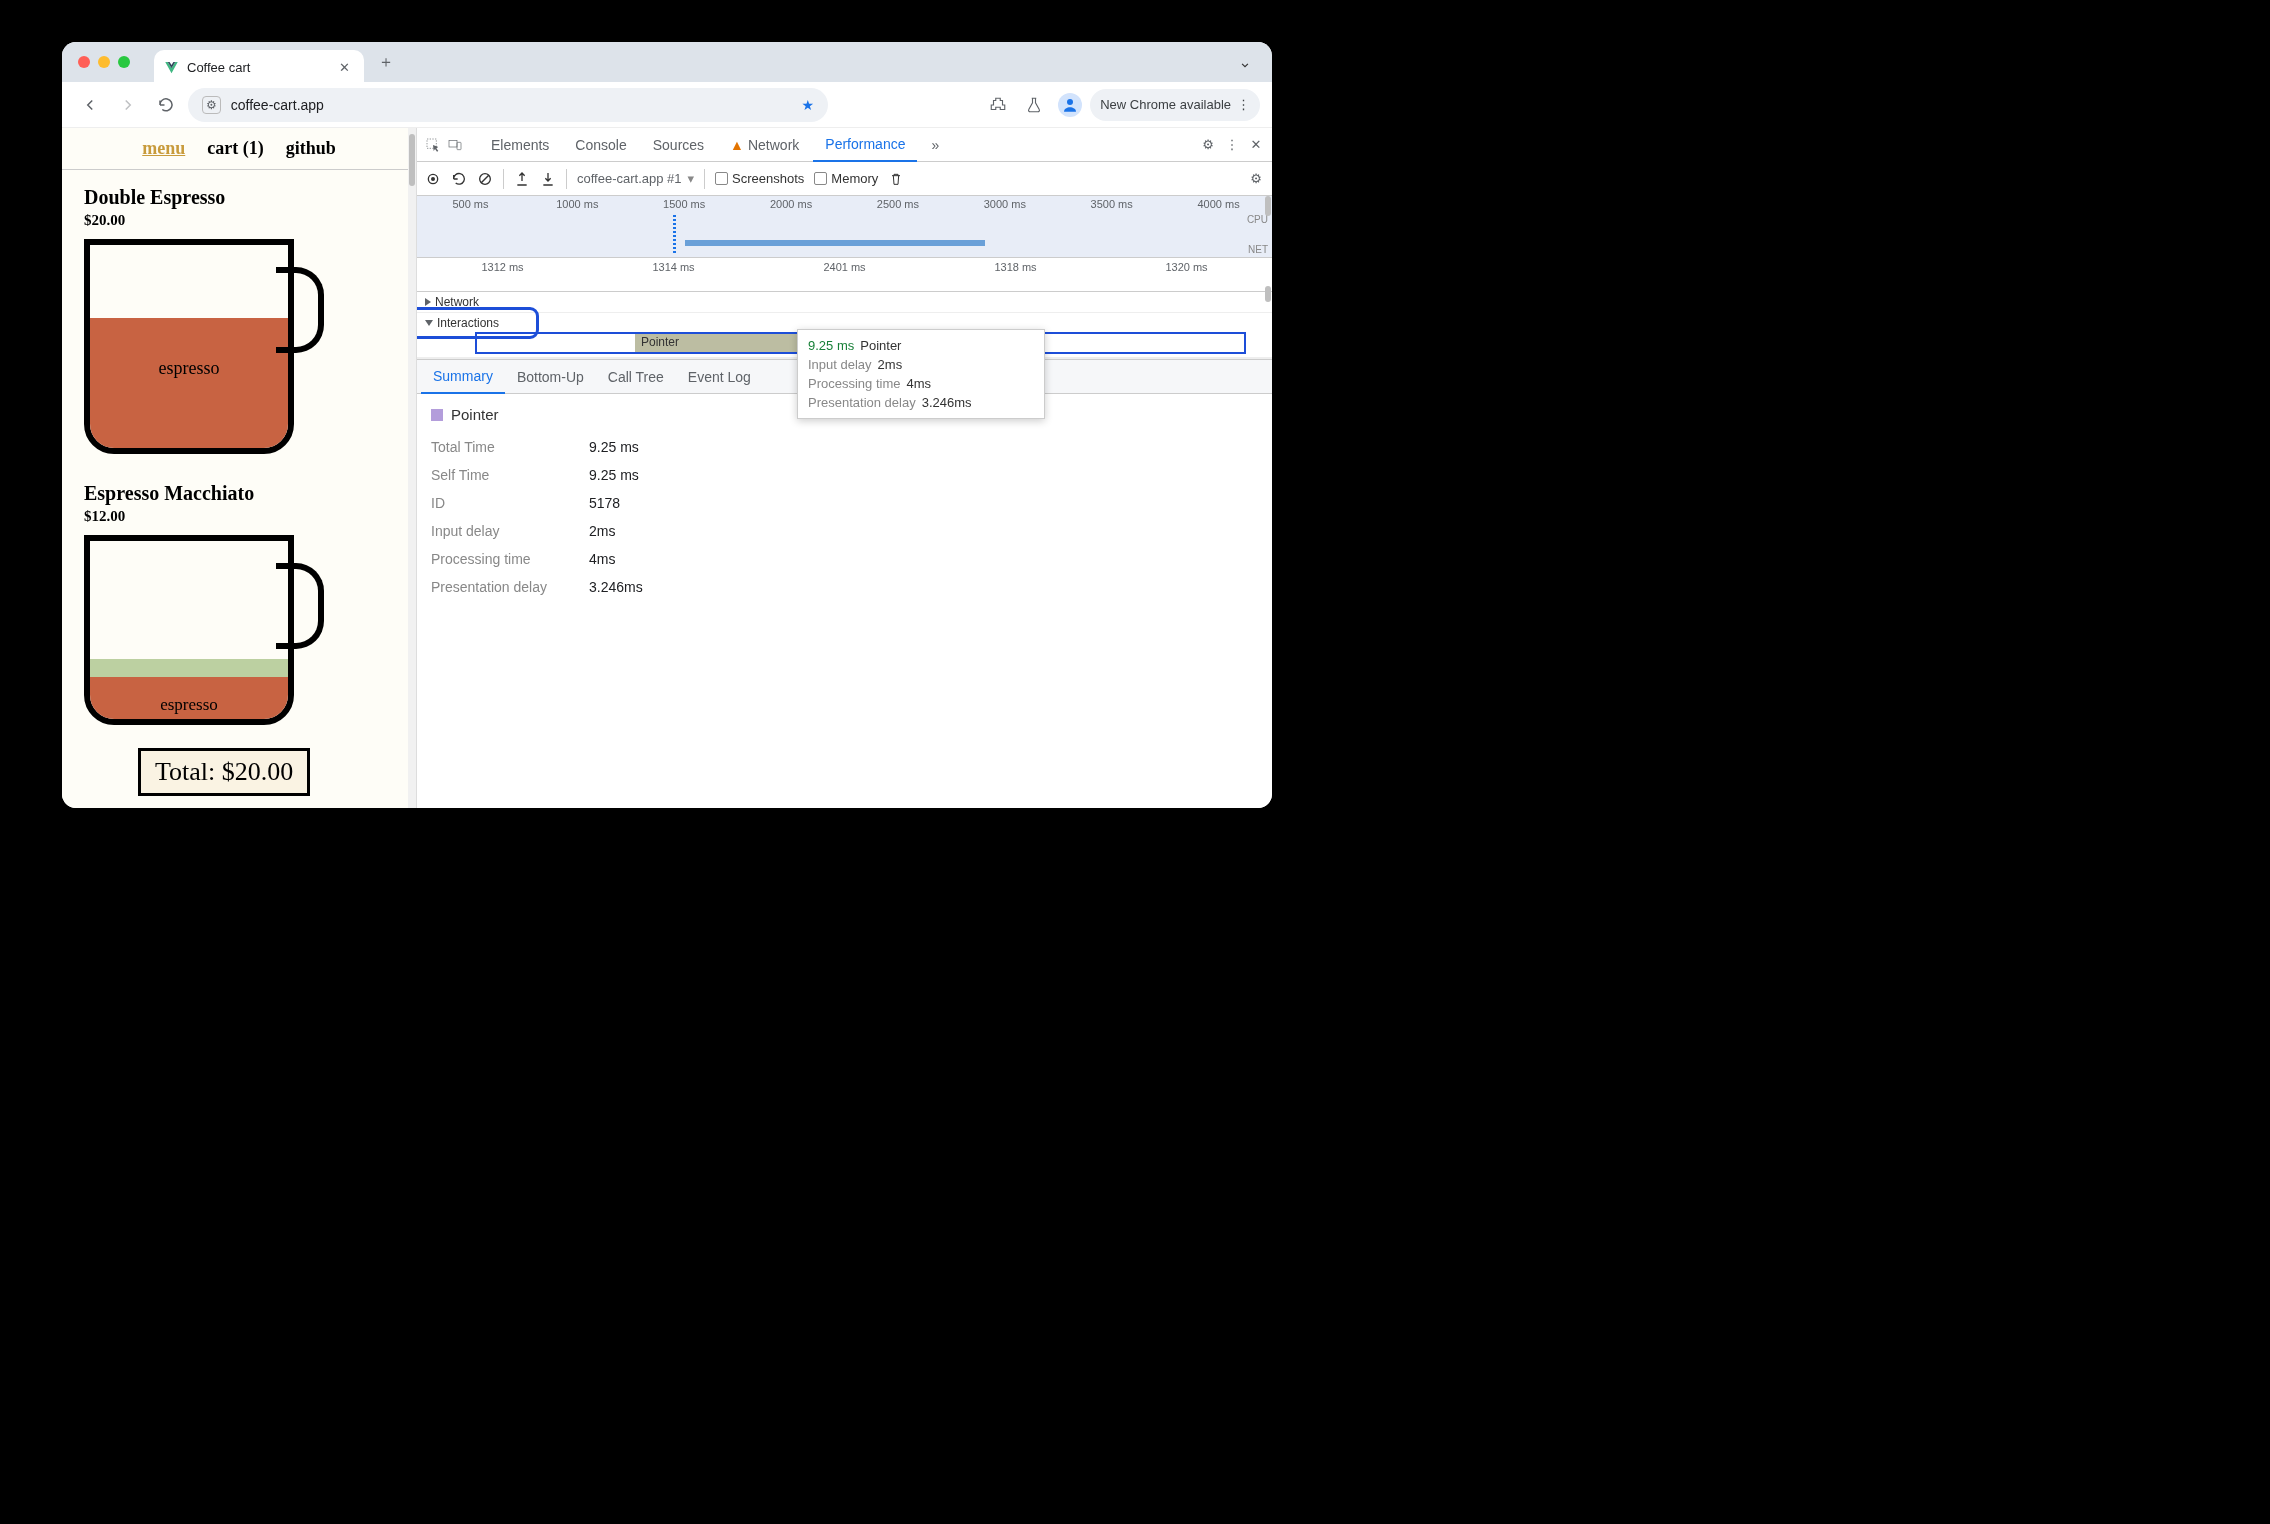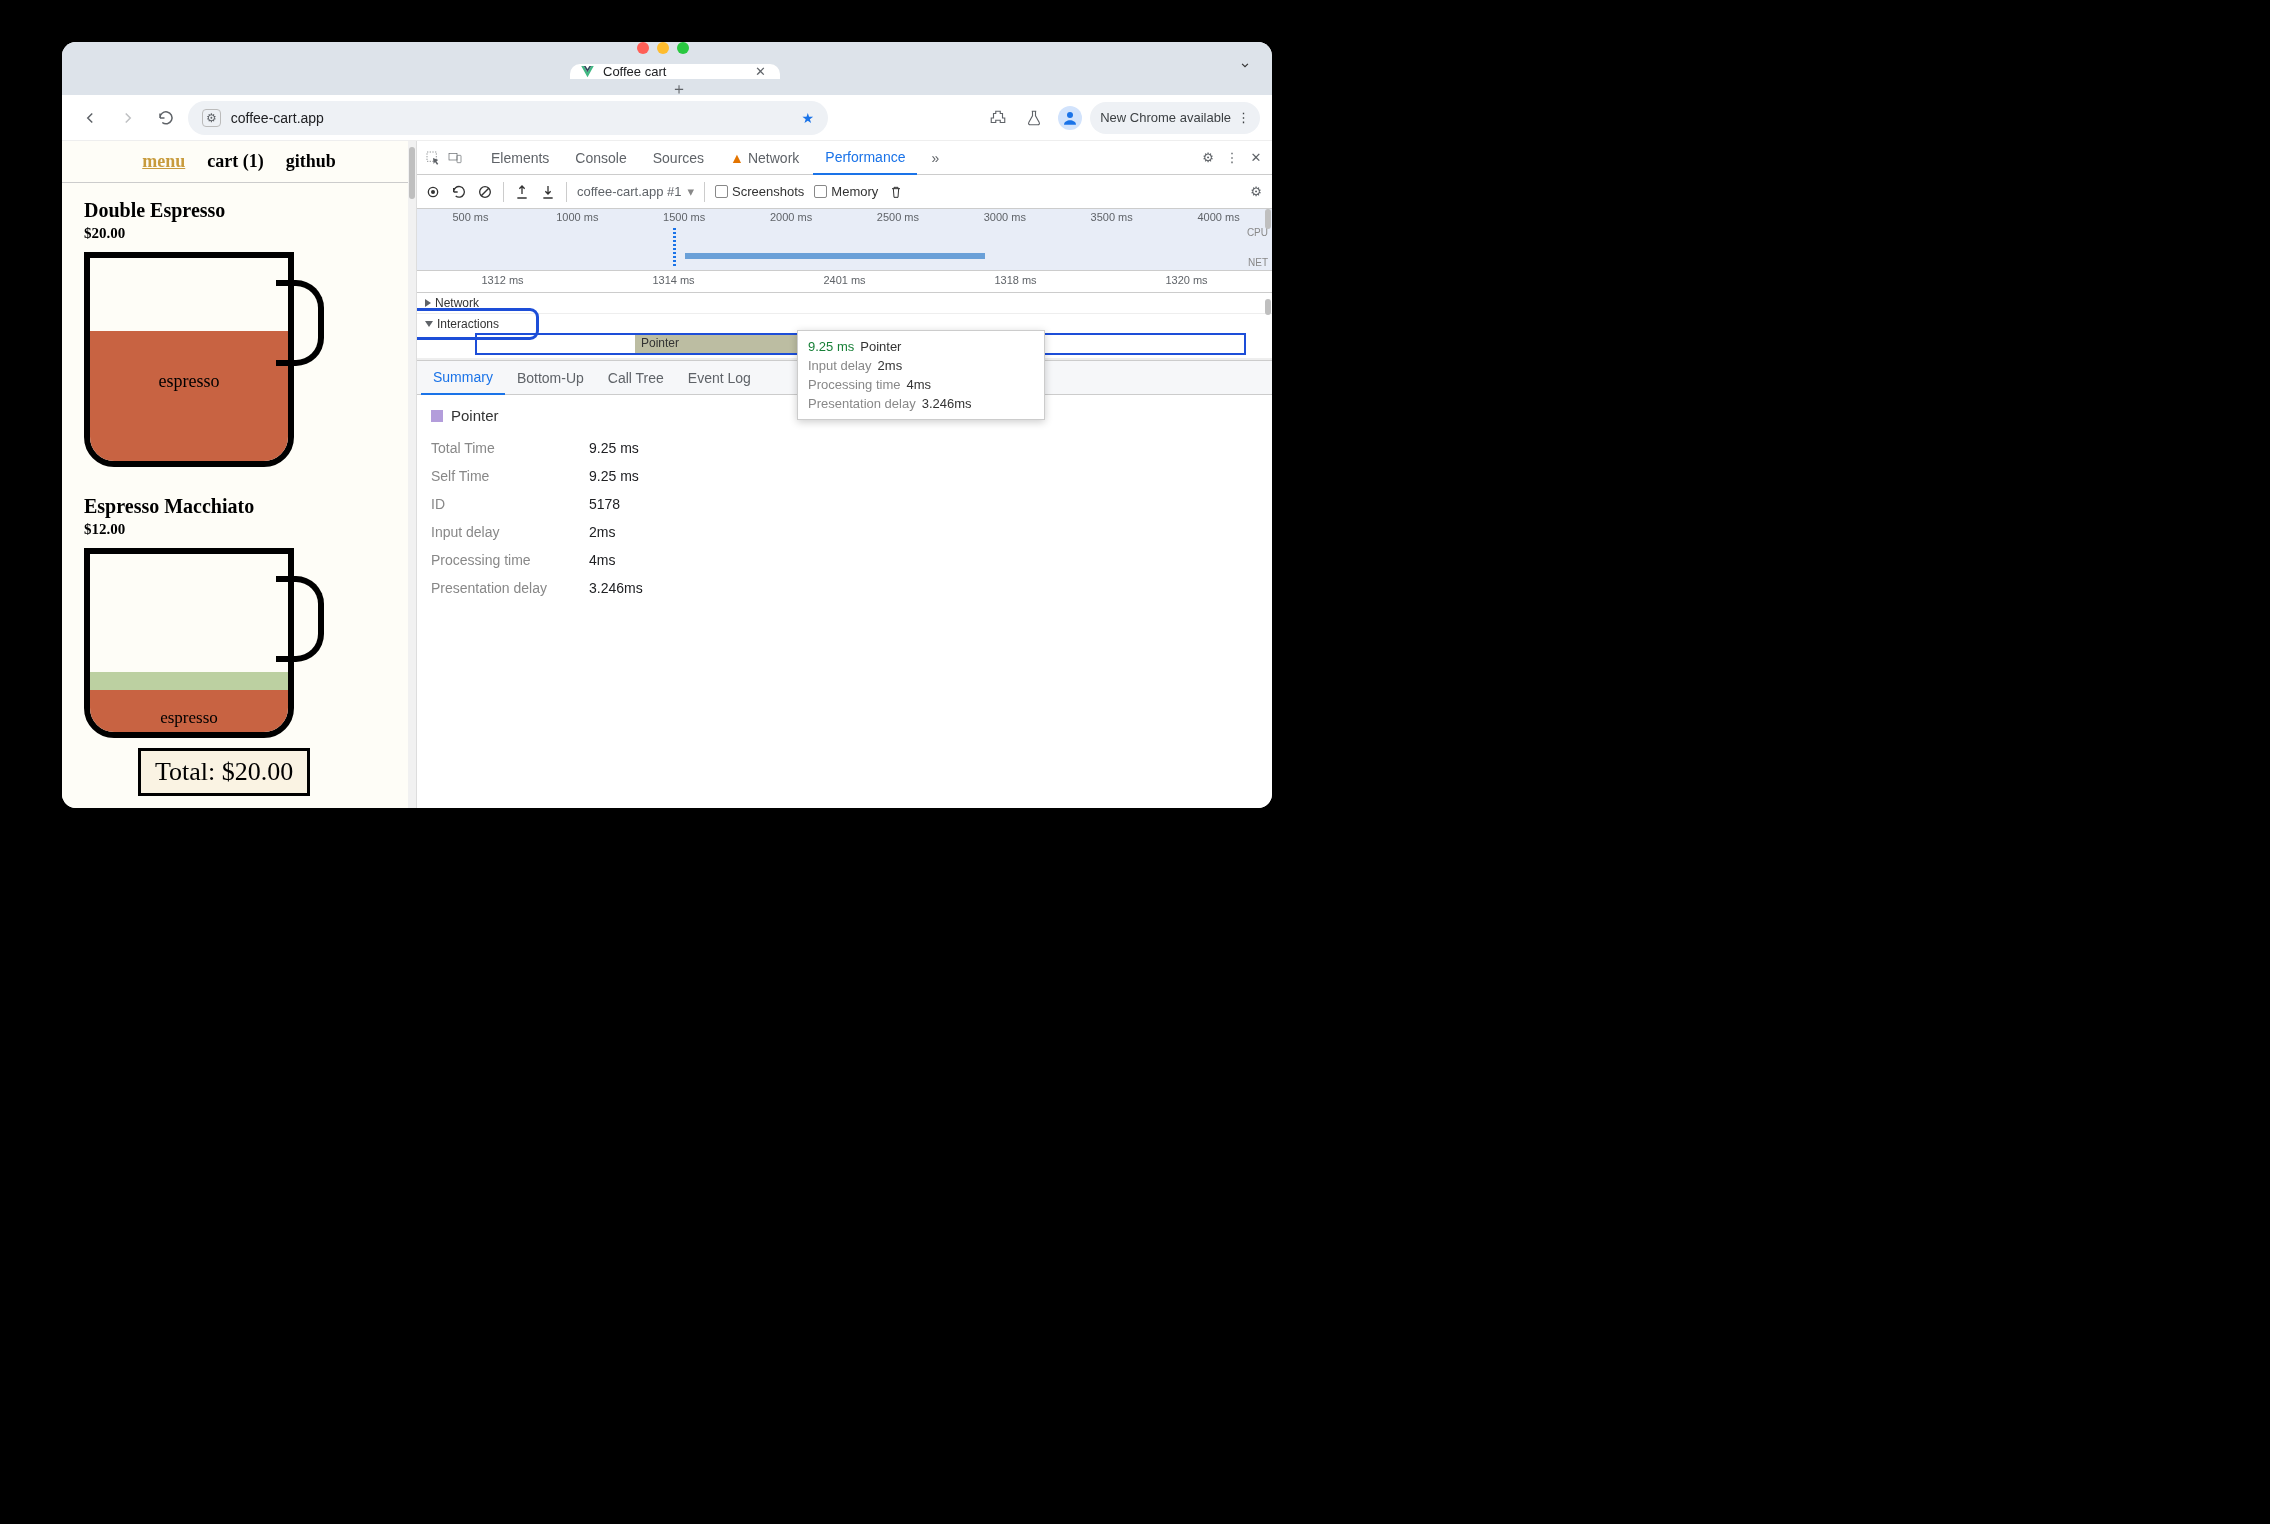--- a/index.html
+++ b/index.html
@@ -1,18 +1,18 @@
 <!DOCTYPE html>
 <html><head>
 <meta charset="utf-8">
 <style>
 * { box-sizing: border-box; margin: 0; padding: 0; }
 body { font-family: -apple-system, "Helvetica Neue", Arial, sans-serif; background: #000; width: 1334px; height: 896px; overflow: hidden; position:relative;}
 .window { position:absolute; top:42px; left:62px; width:1210px; height:766px; background:#fff; border-radius:14px; overflow:hidden; box-shadow:0 10px 60px rgba(0,0,0,0.5); display:flex; flex-direction:column;}
-.tabstrip{height:53px; background:#dde3ea; display:flex; align-items:center; padding-left:16px; position:relative;flex-direction:column;}
+.tabstrip{height:40px; background:#dde3ea; display:flex; align-items:center; padding-left:16px; position:relative;}
 .traffic{display:flex; gap:8px; margin-right:24px;}
 .tl{width:12px;height:12px;border-radius:50%;}
 .red{background:#ff5f57;} .yellow{background:#febc2e;} .green{background:#28c840;}
 .tab{background:#fff; height:34px; margin-top:10px; border-radius:10px 10px 0 0; display:flex; align-items:center; padding:0 14px 0 10px; font-size:13px; color:#202124; gap:8px; min-width:210px; position:relative;}
 .tab .close{margin-left:auto; color:#5f6368; font-size:13px;}
 .vue-icon{width:15px;height:15px;}
 .newtab{width:28px;height:28px;border-radius:50%;display:flex;align-items:center;justify-content:center;color:#5f6368;font-size:16px;margin-left:8px;}
 .winmenu{position:absolute;right:16px;top:12px;width:22px;height:22px;display:flex;align-items:center;justify-content:center;color:#333;}
 .addrbar{height:46px;background:#fff;display:flex;align-items:center;padding:0 12px;gap:6px;border-bottom:1px solid #eee;}
 .ib{width:32px;height:32px;display:flex;align-items:center;justify-content:center;color:#5f6368;border-radius:50%;}
@@ -57,21 +57,21 @@
 .dticon{width:16px;height:16px;display:flex;align-items:center;justify-content:center;color:#5f6368;}
 
 .overview{height:62px;border-bottom:1px solid #ccc;position:relative;background:#e8edf7;}
 .ov-ticks{display:flex;height:18px;font-size:11px;color:#5f6368;padding-top:2px;}
 .ov-ticks span{flex:1;text-align:center;}
 .ov-cpu{position:absolute;right:4px;top:18px;font-size:10px;color:#888;}
 .ov-net{position:absolute;right:4px;bottom:2px;font-size:10px;color:#888;}
 .ov-bar{position:absolute;left:268px;top:44px;width:300px;height:6px;background:#6aa0d8;}
 .ov-mark{position:absolute;left:256px;top:17px;width:3px;height:40px;background:repeating-linear-gradient(0deg,#1a73e8 0 2px,transparent 2px 4px);}
 
-.ruler{height:22px;border-bottom:1px solid #ccc;display:flex;font-size:11px;color:#5f6368;}
+.ruler{height:34px;border-bottom:1px solid #ccc;display:flex;font-size:11px;color:#5f6368;}
 .ruler span{flex:1;text-align:center;padding-top:3px;}
 
 .tracks{position:relative;border-bottom:1px solid #ccc;}
 .trk{border-bottom:1px solid #eee;}
 .trkhead{padding:3px 8px;font-size:12px;color:#333;display:flex;align-items:center;gap:4px;}
 .tri{width:0;height:0;border-left:4px solid transparent;border-right:4px solid transparent;border-top:6px solid #5f6368;display:inline-block;}
 .tri.right{border-top:4px solid transparent;border-bottom:4px solid transparent;border-left:6px solid #5f6368;border-right:none;}
 .highlight-box{position:absolute;border:3px solid #1d4ed8;border-radius:9px;pointer-events:none;}
 .int-row{height:24px;position:relative;}
 .int-bar{position:absolute;left:218px;top:0;height:20px;background:#bcbda2;padding:2px 6px;font-size:12px;color:#333;width:340px;}

